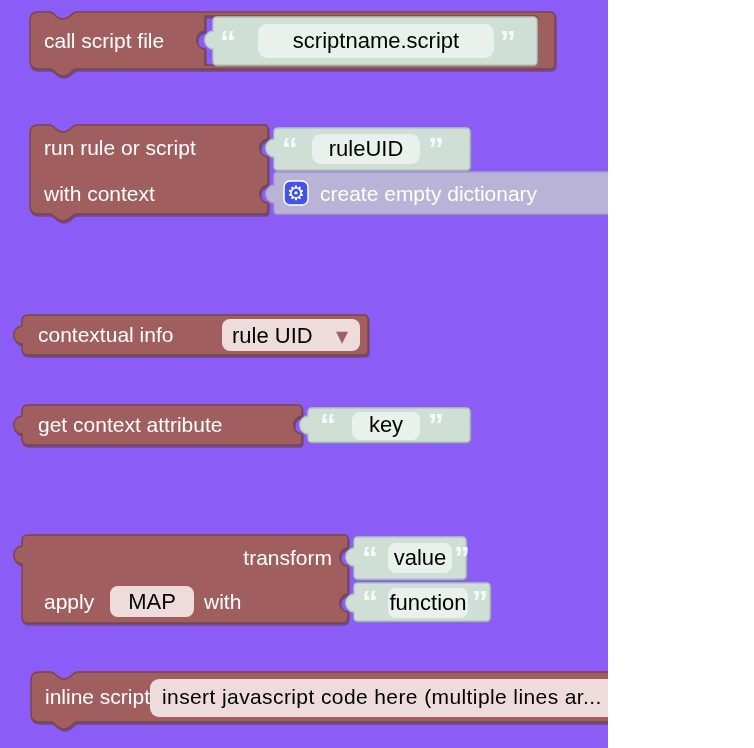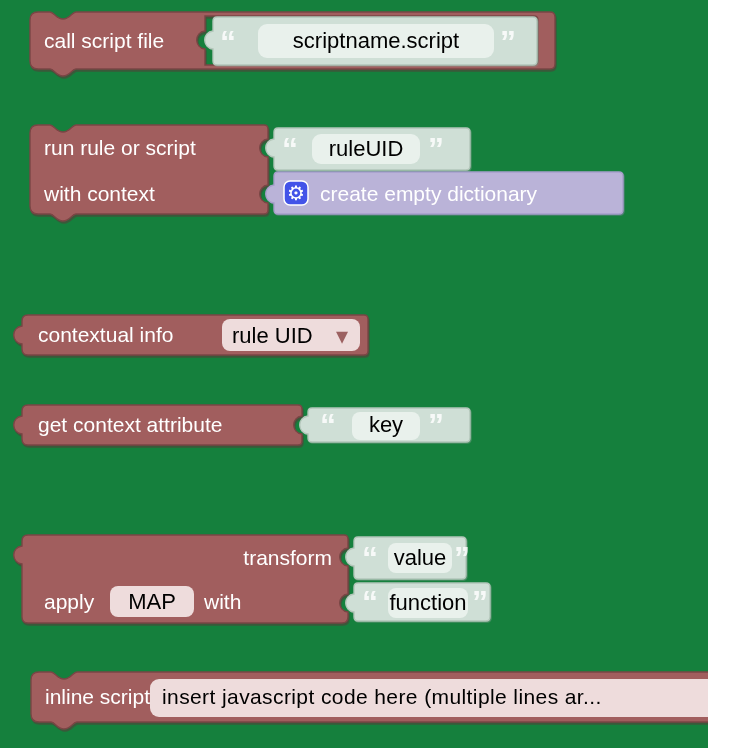--- a/index.html
+++ b/index.html
@@ -1,16 +1,16 @@
 <!DOCTYPE html>
 <html><head>
 <meta charset="utf-8">
 <style>
   html,body{margin:0;padding:0;background:#ffffff;}
-  .workspace-wrap{position:relative;width:708px;height:748px;background:#15803d;overflow:hidden;}
+  .workspace-wrap{position:relative;width:608px;height:748px;background:#8b5cf6;overflow:hidden;}
   svg{position:absolute;left:0;top:0;}
   text{font-family:"Liberation Sans",sans-serif;}
   .blk{stroke-width:1.4;}
   .red-blk{stroke:#7a4545;filter:drop-shadow(1.5px 2px 0 rgba(90,56,56,.55));}
   .green-blk{stroke:#b3c6ba;filter:drop-shadow(1px 1.5px 0 rgba(140,160,148,.45));}
   .lav-blk{stroke:#a79ecb;filter:drop-shadow(1px 1.5px 0 rgba(139,128,170,.45));}
   .label{font-size:21px;fill:#ffffff;}
   .fieldtext{font-size:22px;fill:#000000;}
   .fieldtext-sm{font-size:21px;fill:#000000;letter-spacing:.4px;}
   .quote{font-size:32px;fill:rgba(255,255,255,.82);font-weight:bold;}

